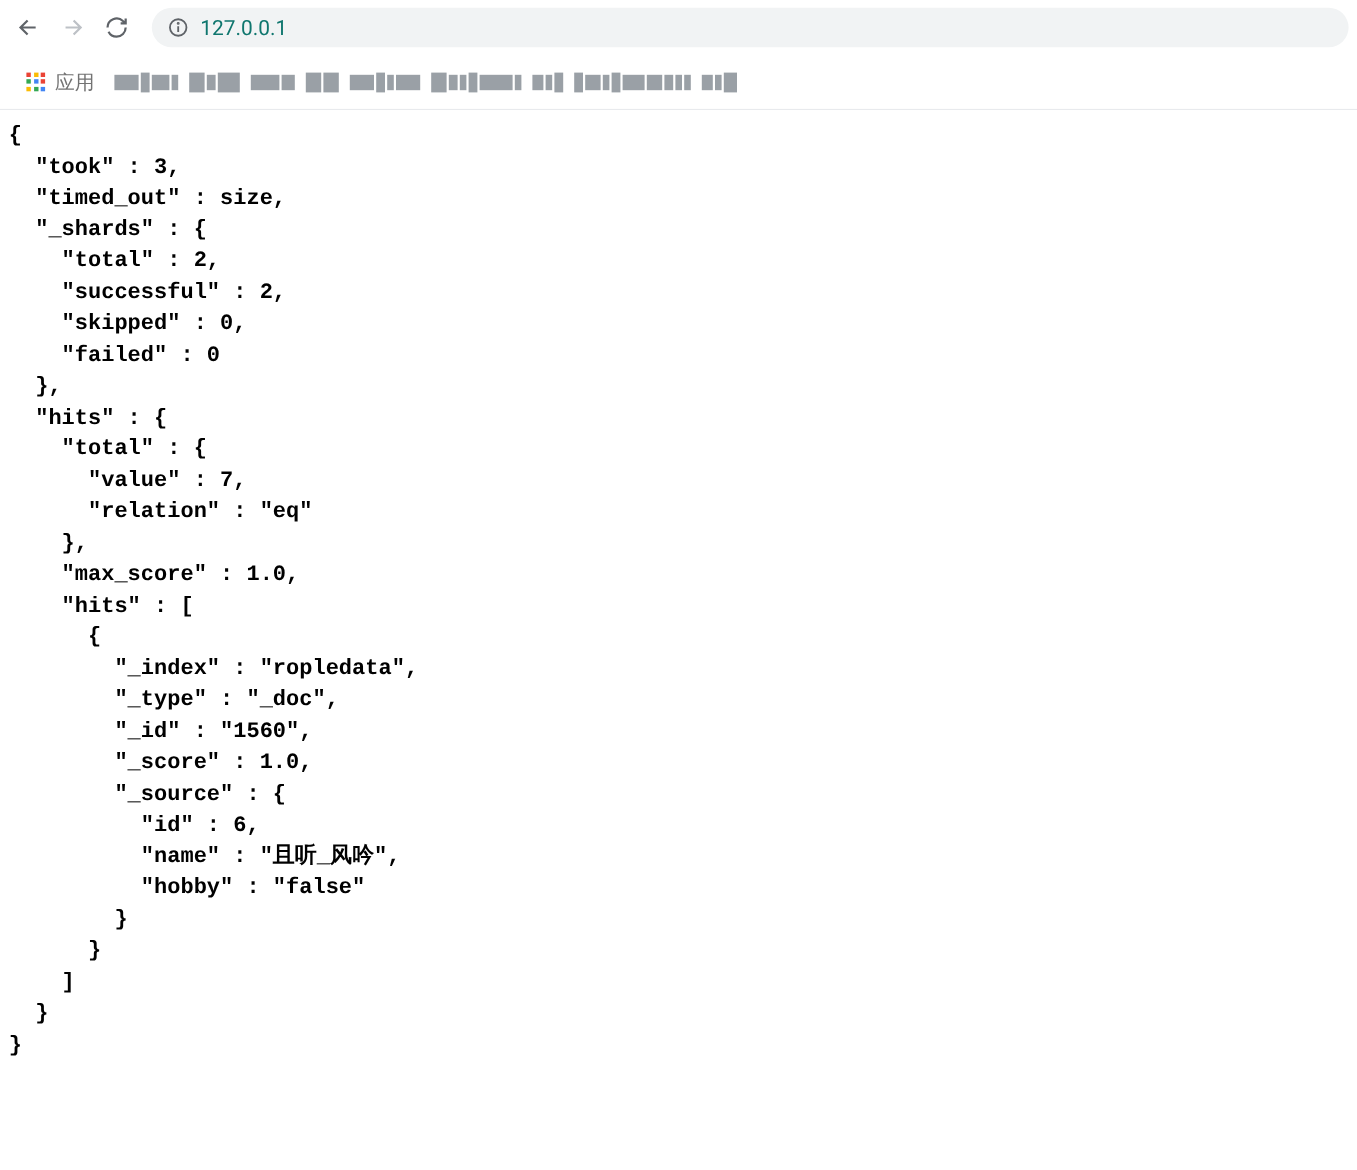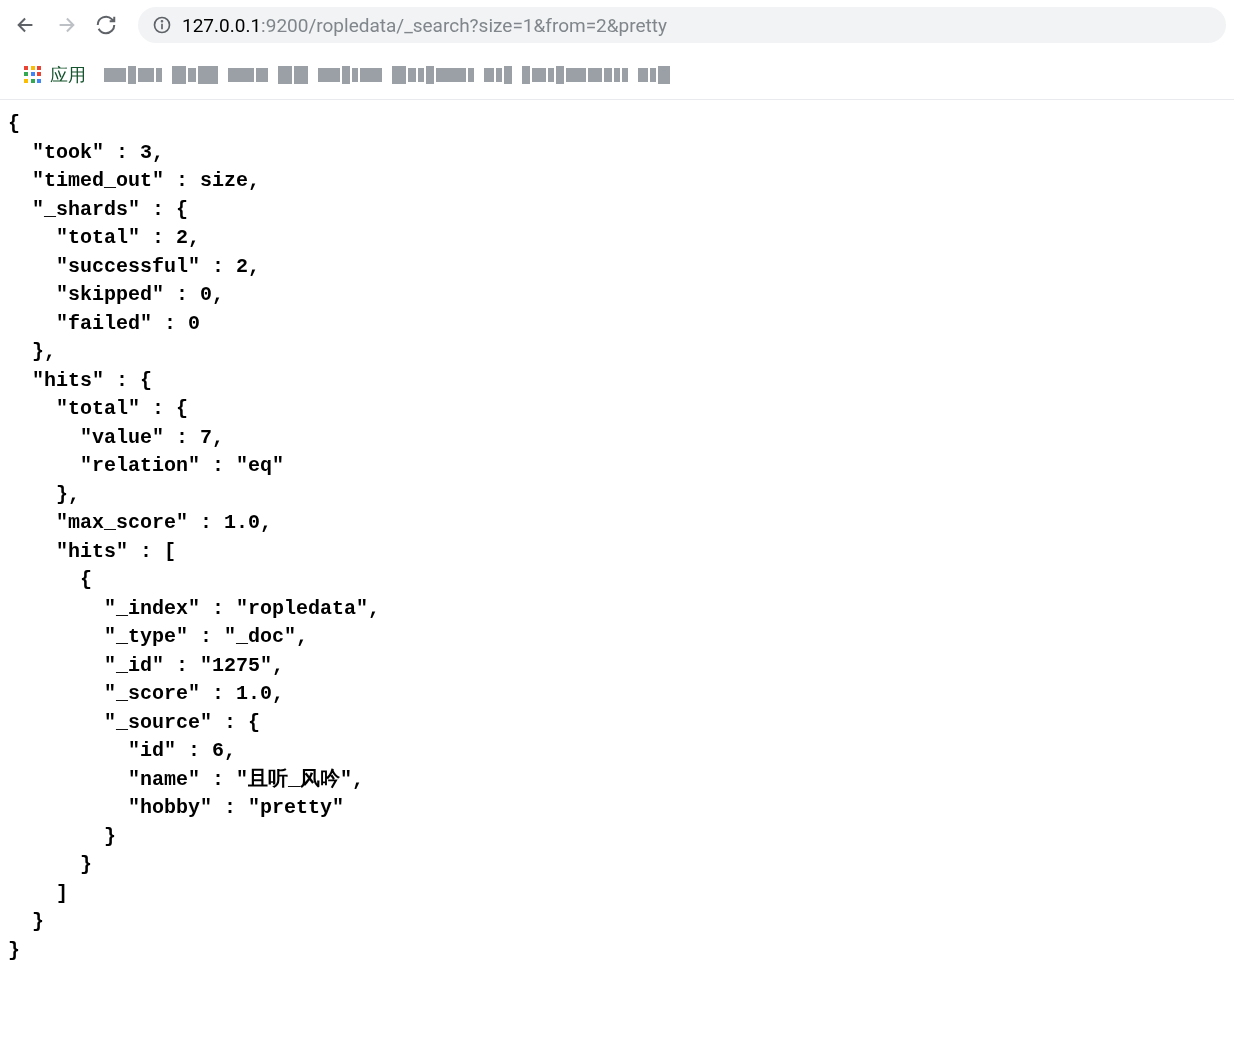--- a/index.html
+++ b/index.html
@@ -42,41 +42,41 @@
       margin-left: 10px;
       font-size: 19px;
       color: #202124;
     }
     .address-bar .info-icon {
       width: 20px;
       height: 20px;
       margin-right: 10px;
       flex-shrink: 0;
     }
-    .address-bar .url-host { color: #000000; }
+    .address-bar .url-host { color: #0f766e; }
     .address-bar .url-path { color: #80868b; }
     .bookmarks-bar {
       height: 50px;
       background: #fff;
       display: flex;
       align-items: center;
       padding: 0 16px;
       gap: 10px;
       border-bottom: 1px solid #e8eaed;
       overflow: hidden;
     }
     .apps-btn {
       display: flex;
       align-items: center;
       gap: 8px;
       padding: 4px 8px;
       border-radius: 4px;
       cursor: pointer;
       font-size: 18px;
-      color: #14532d;
+      color: #737373;
     }
     .apps-icon {
       width: 18px;
       height: 18px;
       display: grid;
       grid-template-columns: repeat(3, 1fr);
       grid-template-rows: repeat(3, 1fr);
       gap: 2px;
     }
     .apps-icon span { width: 4px; height: 4px; }
@@ -128,21 +128,20 @@
         <path d="M21 12a9 9 0 0 1-9 9 9 9 0 0 1-8-4.9"></path>
       </svg>
   </button>
   <div class="address-bar">
     <svg class="info-icon" viewBox="0 0 24 24" fill="none" stroke="#5f6368" stroke-width="2">
         <circle cx="12" cy="12" r="9"></circle>
         <line x1="12" y1="10.5" x2="12" y2="17"></line>
         <circle cx="12" cy="7.5" r="0.6" fill="#5f6368"></circle>
       </svg>
     <span class="url-host">127.0.0.1</span>
-      <span class="url-path">:9200/ropledata/_search?size=1&amp;from=2&amp;pretty</span>
   </div>
 </div>
 
 <div class="bookmarks-bar">
   <div class="apps-btn">
     <div class="apps-icon">
       <span></span>
         <span></span>
         <span></span>
         <span></span>
@@ -222,23 +221,23 @@
   "hits" : {
     "total" : {
       "value" : <span>7</span>,
       "relation" : "<span>eq</span>"
     },
     "max_score" : <span>1.0</span>,
     "hits" : [
       {
         "_index" : "<span>ropledata</span>",
         "_type" : "<span>_doc</span>",
-        "_id" : "<span>1275</span>",
+        "_id" : "<span>1560</span>",
         "_score" : <span>1.0</span>,
         "_source" : {
           "id" : <span>6</span>,
           "name" : "<span>且听_风吟</span>",
-          "hobby" : "<span>pretty</span>"
+          "hobby" : "<span>false</span>"
         }
       }
     ]
   }
 }</pre>
 
 </body></html>

